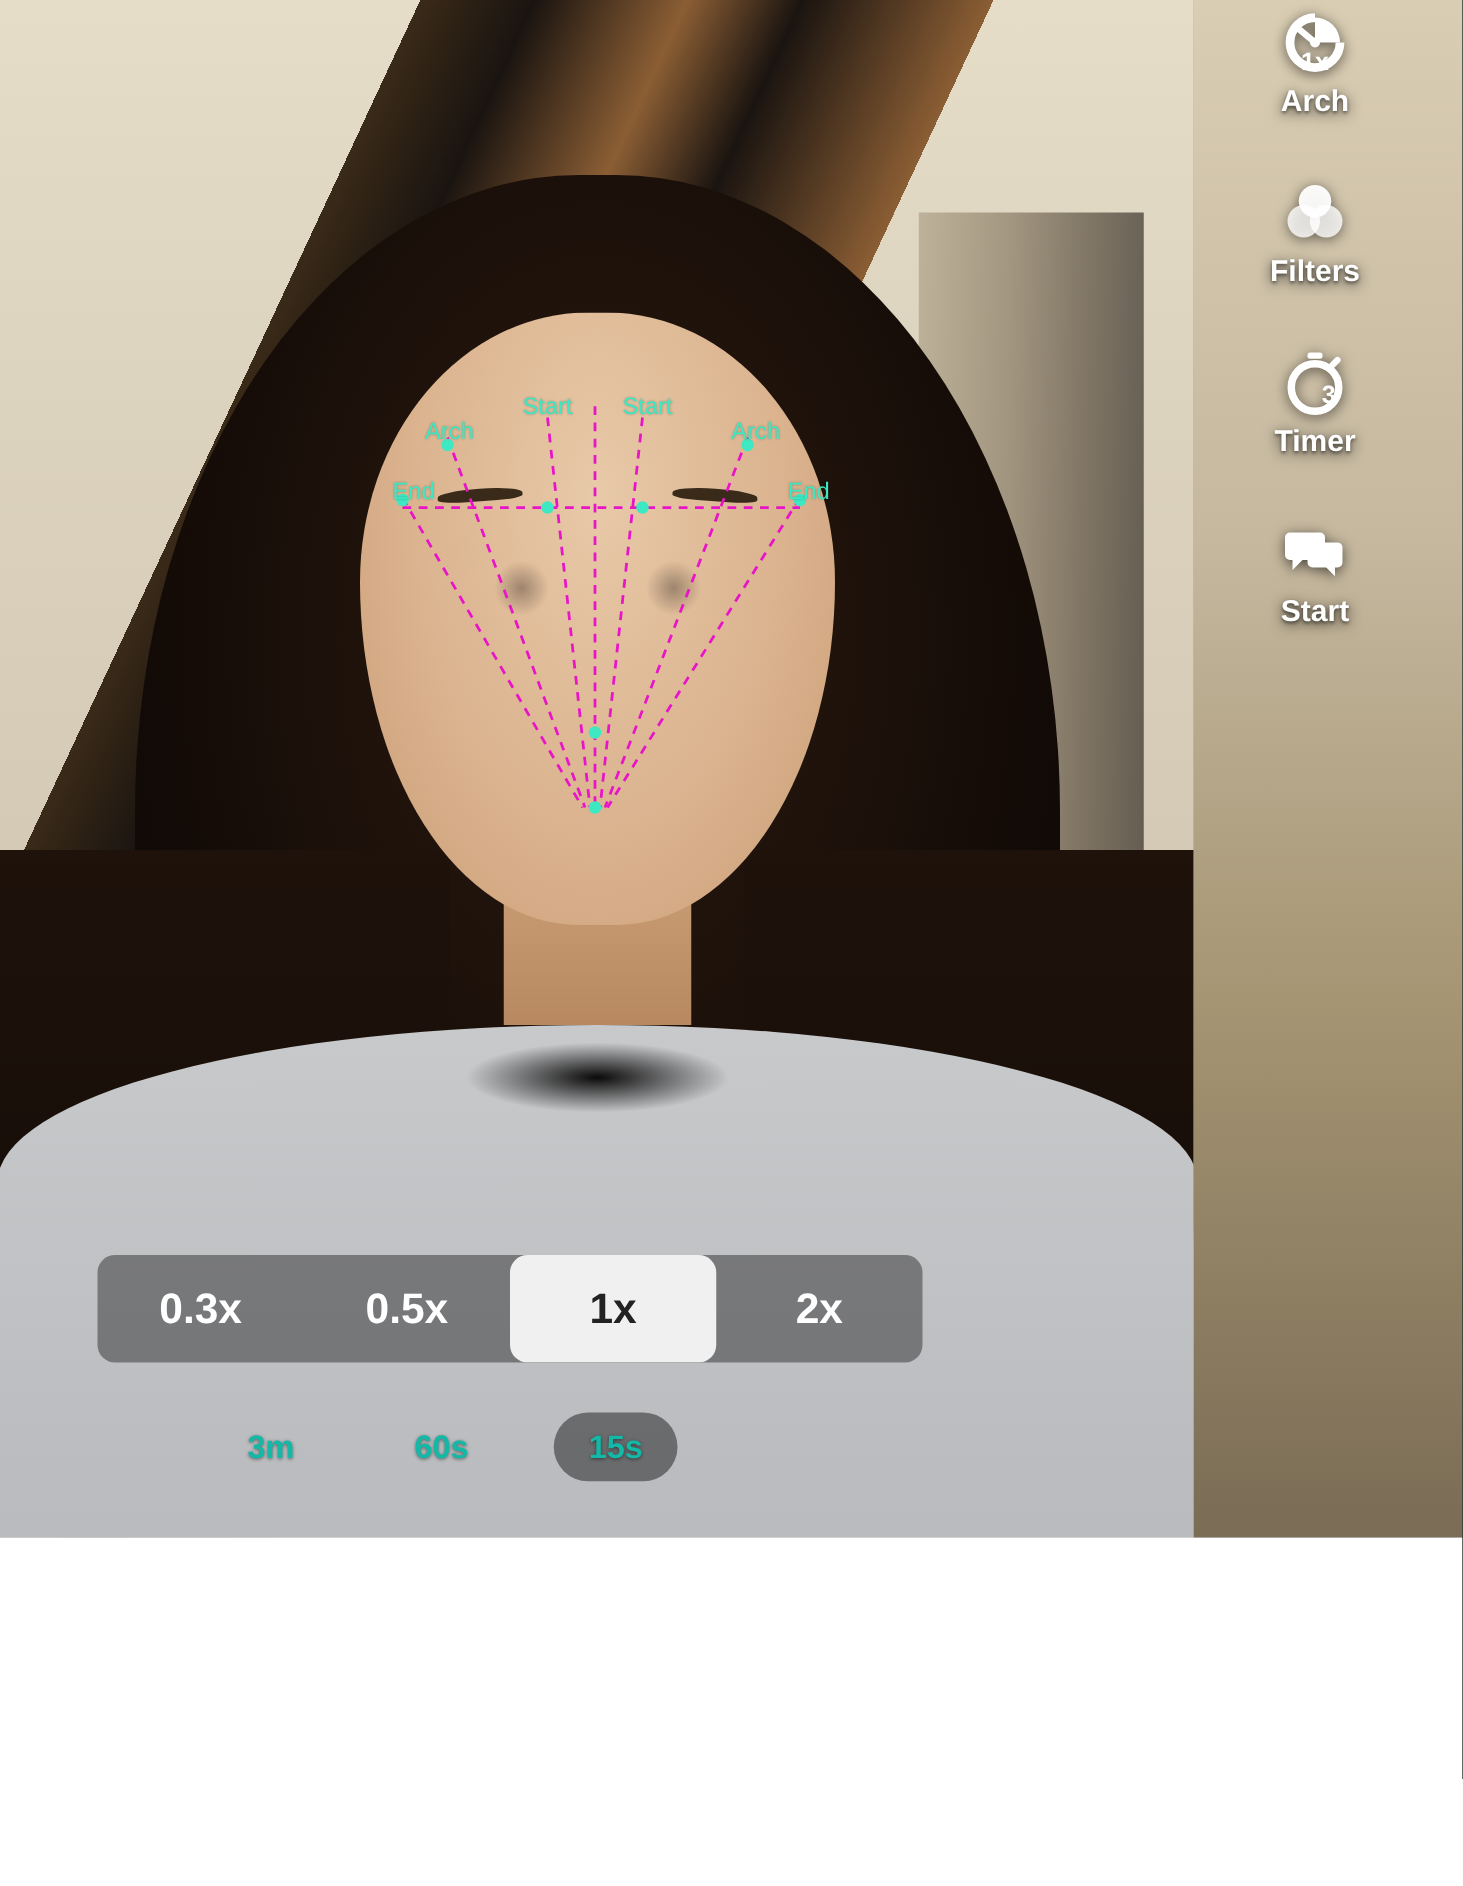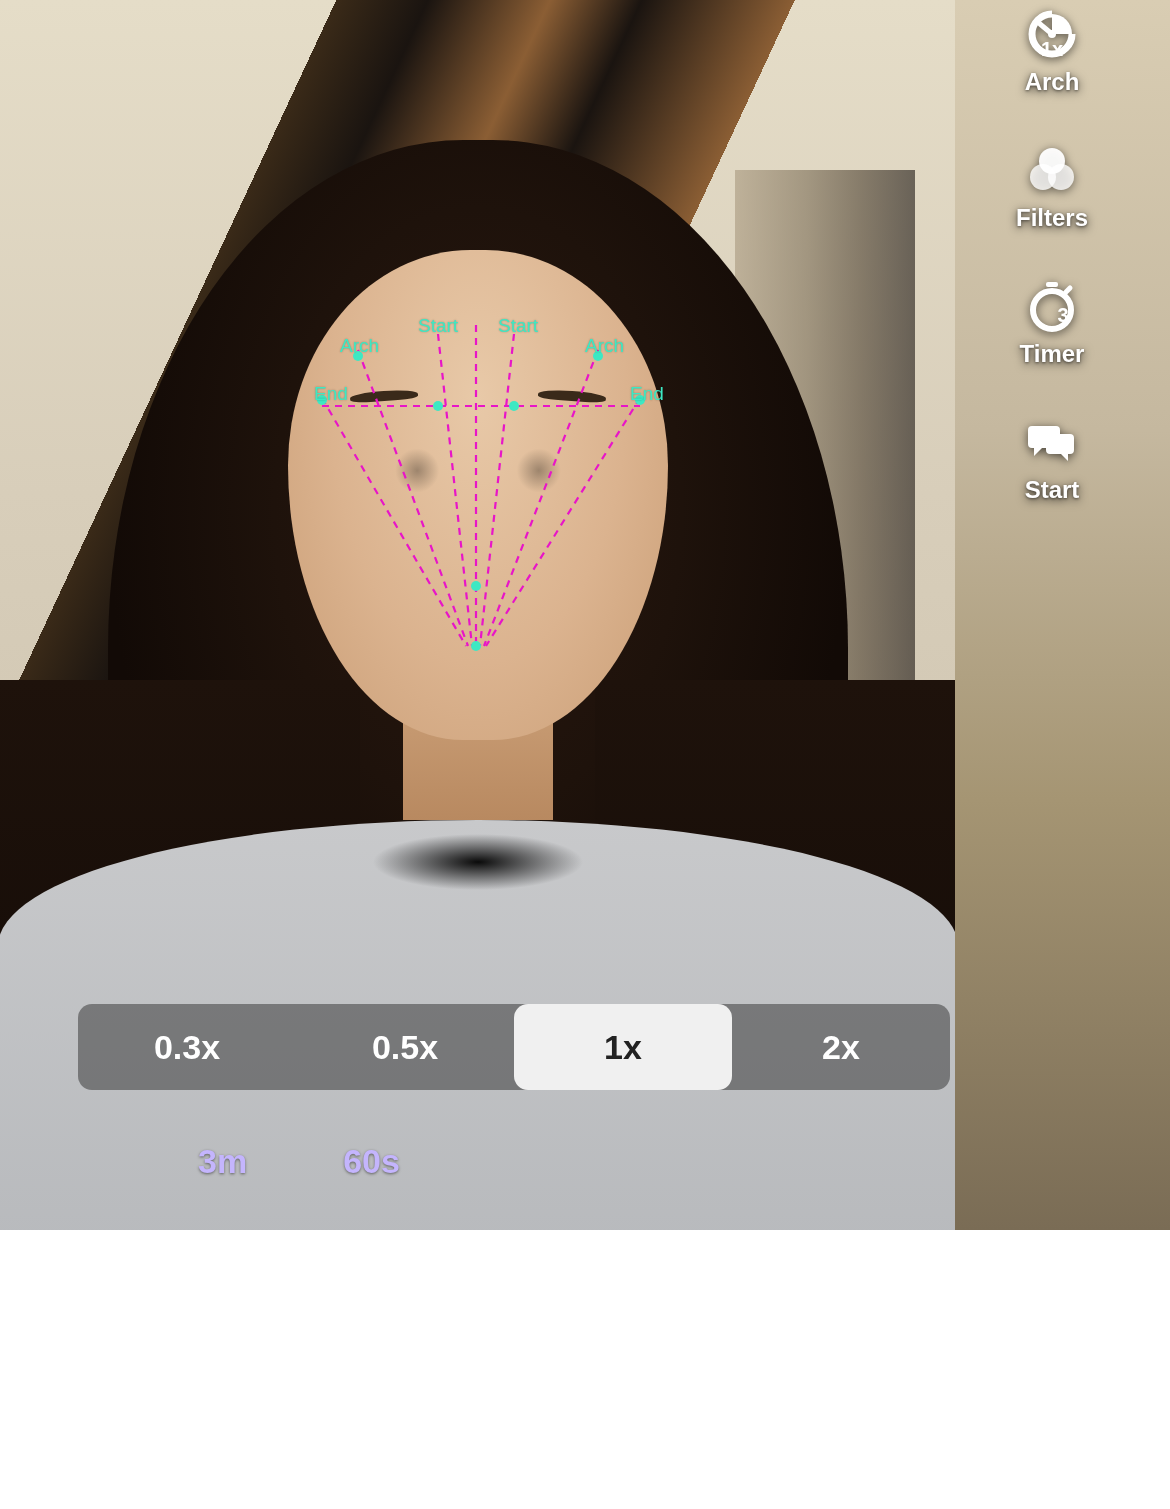--- a/index.html
+++ b/index.html
@@ -147,21 +147,21 @@
     .bottom-strip {
       position: absolute;
       left: 0; top: 1230px;
       width: 1170px; height: 279px;
       background: #fff;
     }
     
     .speed-bar {
       position: absolute;
       top: 1004px; left: 78px;
-      width: 872px; height: 86px;
+      width: 660px; height: 86px;
       background: rgba(30,30,30,0.45);
       border-radius: 14px;
       display: flex;
       align-items: stretch;
       overflow: hidden;
     }
     .speed-opt {
       flex: 1;
       display: flex;
       align-items: center;
@@ -179,22 +179,22 @@
     
     .duration-bar {
       position: absolute;
       top: 1130px; left: 170px;
       display: flex;
       align-items: center;
       gap: 40px;
     }
     .dur-opt {
       padding: 12px 28px;
-      color: #c4b5fd;
-      font-size: 34px;
+      color: #14b8a6;
+      font-size: 26px;
       font-weight: 700;
       cursor: pointer;
       text-shadow: 0 1px 3px rgba(0,0,0,0.5);
     }
     .dur-opt.selected {
       background: rgba(40,40,40,0.55);
       border-radius: 40px;
     }
   </style>
 </head>
@@ -306,15 +306,16 @@
 <div class="speed-bar">
   <div class="speed-opt">0.3x</div>
   <div class="speed-opt">0.5x</div>
   <div class="speed-opt selected">1x</div>
   <div class="speed-opt">2x</div>
 </div>
 
 <div class="duration-bar">
   <div class="dur-opt">3m</div>
   <div class="dur-opt">60s</div>
+  <div class="dur-opt selected">15s</div>
 </div>
 
 <div class="bottom-strip"></div>
 
 </body></html>

